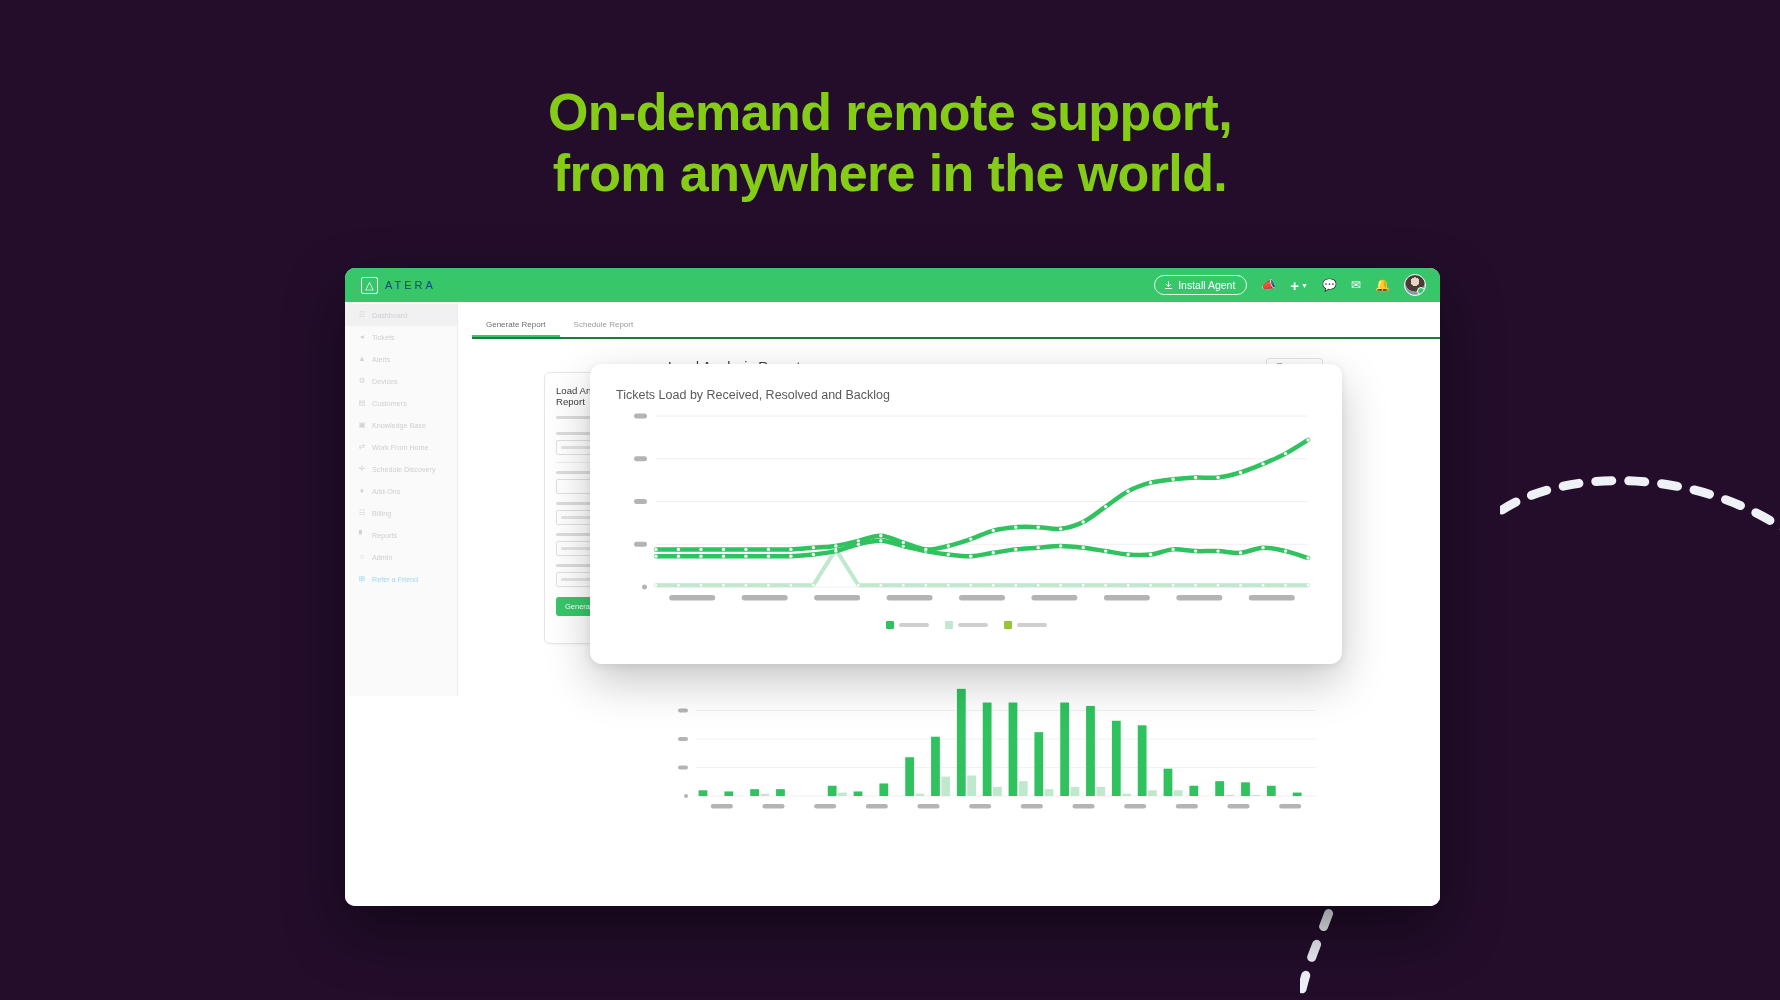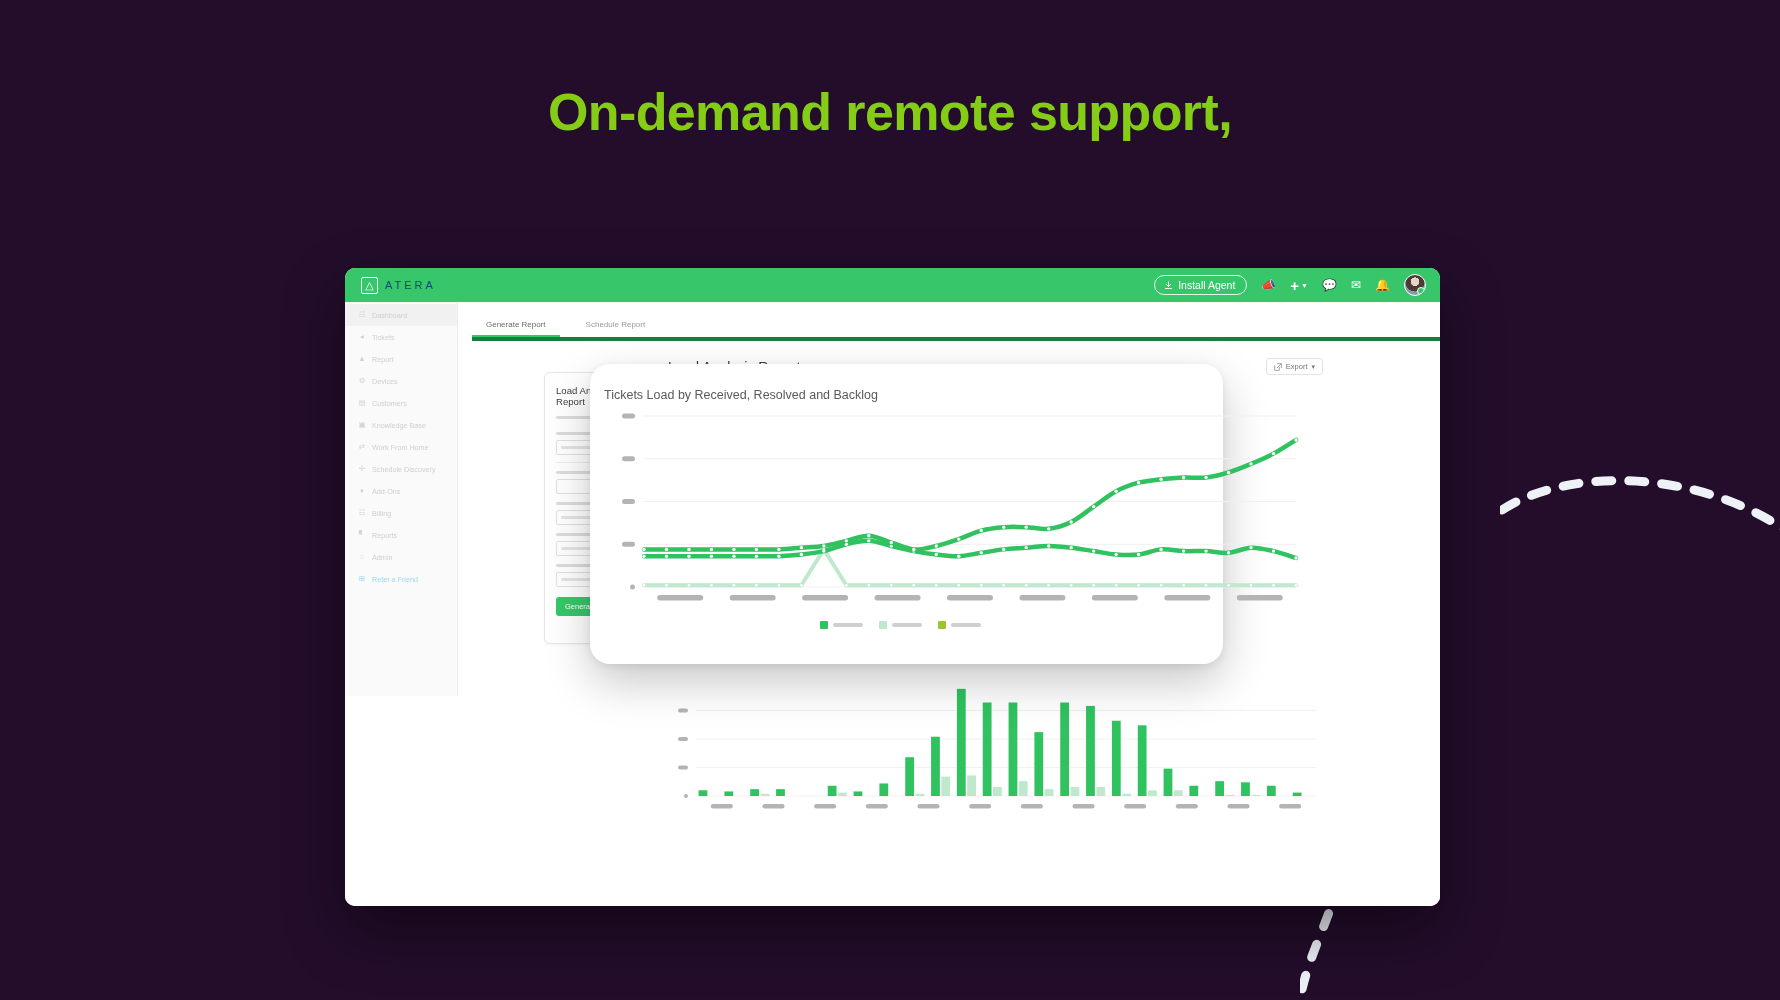--- a/index.html
+++ b/index.html
@@ -85,21 +85,21 @@
   .side-item .si-ico { width: 8px; font-size: 7.5px; text-align: center; color: #d3d3d3; line-height: 1; }
   .side-item.active { background: #f1f1f1; }
   .side-item.refer { color: #9ad9f0; }
   .side-item.refer .si-ico { color: #9ad9f0; }
 
   
   .main { flex: 1; position: relative; background: #ffffff; }
   .page-title {
     font-size: 13.5px; color: #3c3c3c; padding: 14px 0 0 16px; font-weight: 400;
   }
-  .tabs { display: flex; gap: 12px; margin: 12px 0 0 14px; border-bottom: 4px solid #15803d; width: calc(100% - 14px); }
+  .tabs { display: flex; gap: 0; margin: 12px 0 0 14px; border-bottom: 2px solid #15803d; width: calc(100% - 14px); }
   .tab {
     font-size: 8px; color: #9b9b9b; padding: 6px 14px 6px 14px;
     border-bottom: 2px solid transparent;
   }
   .tab.active { color: #6c6c6c; border-bottom-color: #37c76a; }
 
   
   .form-card {
     position: absolute; left: 86px; top: 70px; width: 105px; height: 272px;
     background: #ffffff; border: 1px solid #e6e6e6; border-radius: 6px;
@@ -142,38 +142,39 @@
   }
 
   
   .bar-chart-wrap {
     position: absolute; left: 210px; top: 370px; width: 660px; height: 148px;
   }
 
   
   .float-card {
     position: absolute; left: 590px; top: 364px;
-    width: 633px; height: 300px;
-    background: #ffffff; border-radius: 20px;
+    width: 752px; height: 300px;
+    background: #ffffff; border-radius: 12px;
     box-shadow: 0 18px 46px rgba(0,0,0,0.22), 0 2px 8px rgba(0,0,0,0.08);
-    padding: 24px 26px 16px 14px;
+    padding: 24px 26px 16px 26px;
   }
   .chart-title { font-size: 12.5px; color: #5a5a5a; margin-bottom: 6px; }
   .legend { display: flex; justify-content: center; align-items: center; gap: 16px; margin-top: 4px; }
   .legend-item { display: flex; align-items: center; gap: 5px; }
   .legend-swatch { width: 8px; height: 8px; border-radius: 1px; }
   .legend-label { width: 30px; height: 4px; background: #cfcfcf; border-radius: 2px; }
 </style>
 </head>
 <body>
 
 <div class="stage">
 
   <div class="headline">
     <span>On-demand remote support,</span>
+    <span class="l2">from anywhere in the world.</span>
   </div>
 
   <svg class="deco deco-right" width="290" height="130" viewBox="0 0 290 130">
     <path d="M2 40 C 70 -4, 200 0, 288 62" stroke="#eef2f7" stroke-width="9" fill="none" stroke-linecap="round" stroke-dasharray="16 17"></path>
   </svg>
   <svg class="deco deco-bottom" width="200" height="120" viewBox="0 0 200 120">
     <path d="M38 2 C 30 40, 10 70, 0 118" stroke="#eef2f7" stroke-width="9" fill="none" stroke-linecap="round" stroke-dasharray="14 19"></path>
   </svg>
 
   <div class="app">
@@ -205,21 +206,21 @@
         <div class="side-item active">
           <span class="si-ico">☷</span>
           <span>Dashboard</span>
         </div>
         <div class="side-item">
           <span class="si-ico">◂</span>
           <span>Tickets</span>
         </div>
         <div class="side-item">
           <span class="si-ico">▲</span>
-          <span>Report</span>
+          <span>Alerts</span>
         </div>
         <div class="side-item">
           <span class="si-ico">⚙</span>
           <span>Devices</span>
         </div>
         <div class="side-item">
           <span class="si-ico">▤</span>
           <span>Customers</span>
         </div>
         <div class="side-item">

